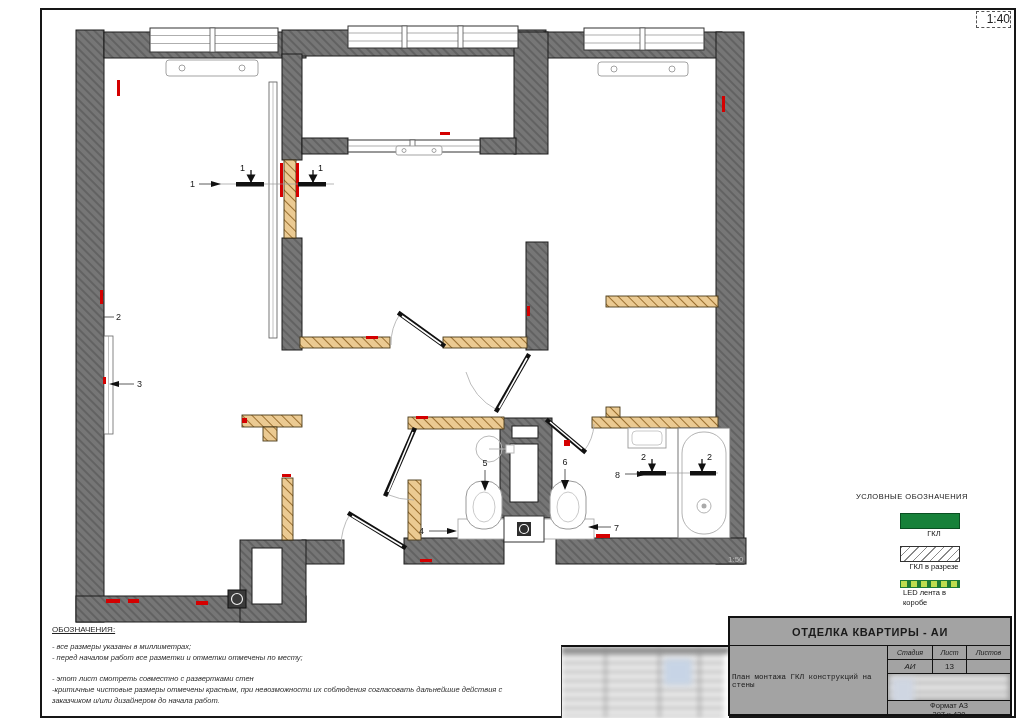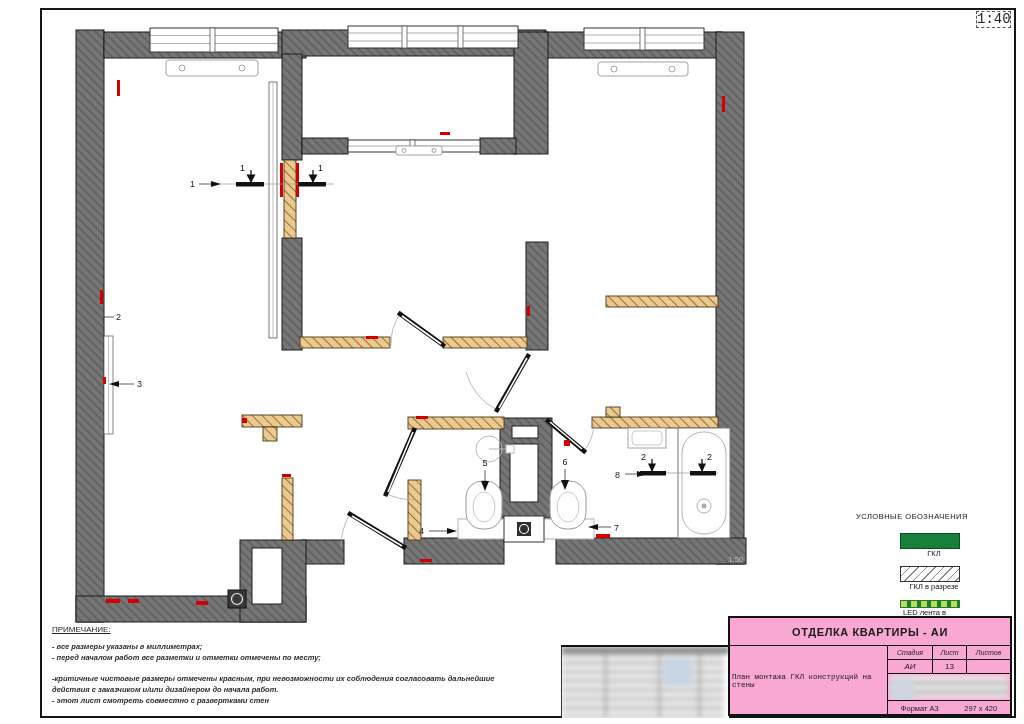--- a/index.html
+++ b/index.html
@@ -2,55 +2,55 @@
 <html><head>
 <meta charset="utf-8">
 <style>
   html,body{margin:0;padding:0;background:#ffffff;}
   #sheet{position:relative;width:1024px;height:724px;background:#fff;
          font-family:"Liberation Sans",sans-serif;color:#1a1a1a;overflow:hidden;}
   .abs{position:absolute;}
   
   #frame{left:40px;top:8px;width:972px;height:706px;border:2px solid #161616;}
   #scalebox{left:976px;top:11px;width:33px;height:15px;border:1px dashed #555;
-            font-size:14px;line-height:15px;text-align:right;color:#222;font-family:Liberation Mono, monospace;}
+            font-size:12px;line-height:15px;text-align:right;color:#222;}
   
   #plansvg{left:0;top:0;}
   
-  #legend{left:856px;top:512px;width:156px;}
+  #legend{left:856px;top:492px;width:156px;}
   #legend .ltitle{font-size:7.5px;letter-spacing:.5px;margin-bottom:12px;color:#111;}
   .lrow{display:flex;align-items:center;margin-bottom:7px;flex-direction:column;}
   .sw{width:58px;height:14px;margin-right:9px;flex:none;}
   .sw-gkl{background:#17813a;border:1px solid #0a4f22;}
   .sw-sec{background:repeating-linear-gradient(135deg,#8a8a8a 0 1px,transparent 1px 6px),#fff;border:1.5px solid #333;}
   .sw-led{height:6px;margin-top:1px;background:repeating-linear-gradient(90deg,#bcdc4e 0 6px,#1b7a34 6px 10px);border:1px solid #1b7a34;}
   .llabel{font-size:7.5px;color:#111;line-height:1.35;}
   
   #notes{left:52px;top:625px;width:470px;}
   #notes .ntitle{font-size:8px;text-decoration:underline;margin-bottom:8px;color:#222;}
-  .note-line{font-style:italic;font-size:7.5px;line-height:1.45;min-height:10px;color:#2a2a2a;font-weight:bold;}
-  
-  #tblock{left:728px;top:616px;width:284px;height:100px;border:2px solid #111;box-sizing:border-box;background:#f9a8d4;}
+  .note-line{font-style:italic;font-size:7.5px;line-height:1.45;min-height:10px;color:#2a2a2a;}
+  
+  #tblock{left:728px;top:616px;width:284px;height:100px;border:2px solid #111;box-sizing:border-box;background:#a3a3a3;}
   #tb-title{height:27px;border-bottom:1.5px solid #111;display:flex;align-items:center;justify-content:center;
             font-size:11px;letter-spacing:.6px;font-weight:600;}
   #tb-body{display:flex;height:69px;}
   #tb-left{width:158px;border-right:1.5px solid #111;display:flex;align-items:center;justify-content:center;
            font-size:7.5px;padding:0 2px;box-sizing:border-box;font-family:Liberation Mono, monospace;}
   #tb-right{flex:1;display:flex;flex-direction:column;}
   .tb-hrow{display:flex;height:13px;border-bottom:1px solid #111;}
   .tb-hcell{border-right:1px solid #111;display:flex;align-items:center;justify-content:center;
             font-size:7px;font-style:italic;box-sizing:border-box;}
   .tb-vcell{border-right:1px solid #111;display:flex;align-items:center;justify-content:center;
             font-size:8px;box-sizing:border-box;}
   .c1{width:45px;font-style:italic;}.c2{width:34px;}.c3{flex:1;border-right:none;}
   #tb-logo{flex:1;border-bottom:1px solid #111;position:relative;overflow:hidden;}
   #tb-logo .blur{position:absolute;inset:2px;filter:blur(2.5px);
       background:repeating-linear-gradient(180deg,#ededed 0 5px,#b9b9b9 5px 9px);}
   #tb-logo .blob{position:absolute;left:4px;top:4px;width:22px;height:28px;background:#cfd6e2;filter:blur(3px);}
-  #tb-format{height:14px;display:flex;align-items:center;font-size:7.5px;}
+  #tb-format{height:14px;display:flex;align-items:center;font-size:7.5px;flex-direction:column;}
   #tb-format .f1{width:52%;text-align:center;}
   #tb-format .f2{width:48%;text-align:center;}
   
   #stamp{left:561px;top:645px;width:167px;height:71px;border-top:2px solid #111;border-left:1px solid #333;
          overflow:hidden;background:#fff;}
   #stamp .blurwrap{position:absolute;inset:0;filter:blur(2.6px);display:flex;}
   #stamp .col{height:100%;border-right:1.5px solid #666;box-sizing:border-box;
         background:repeating-linear-gradient(180deg,#f0f0f0 0 5px,#c4c4c4 5px 9px);}
   #stamp .topband{position:absolute;left:0;top:0;width:100%;height:7px;background:#8f8f8f;filter:blur(2px);}
   #stamp .blue{position:absolute;left:102px;top:12px;width:28px;height:26px;background:#c7d4e6;filter:blur(3px);}
@@ -322,26 +322,26 @@
       <div class="sw sw-sec"></div>
       <div class="llabel">ГКЛ в разрезе</div>
     </div>
     <div class="lrow">
       <div class="sw sw-led"></div>
       <div class="llabel" style="width:62px;">LED лента в коробе</div>
     </div>
   </div>
 
   <div id="notes" class="abs">
-    <div class="ntitle">ПРИМЕЧАНИЕ:</div>
+    <div class="ntitle">ОБОЗНАЧЕНИЯ:</div>
     <div class="note-line">- все размеры указаны в миллиметрах;</div>
     <div class="note-line">- перед началом работ все разметки и отметки отмечены по месту;</div>
     <div class="note-line"></div>
+    <div class="note-line">- этот лист смотреть совместно с развертками стен</div>
     <div class="note-line">-критичные чистовые размеры отмечены красным, при невозможности их соблюдения согласовать дальнейшие действия с заказчиком и/или дизайнером до начала работ.</div>
-    <div class="note-line">- этот лист смотреть совместно с развертками стен</div>
   </div>
 
   <div id="stamp" class="abs">
     <div class="blurwrap">
       <div class="col" style="width:44px;"></div>
       <div class="col" style="width:54px;"></div>
       <div class="col" style="width:40px;"></div>
       <div class="col" style="width:24px;border-right:none;"></div>
     </div>
     <div class="topband"></div>

